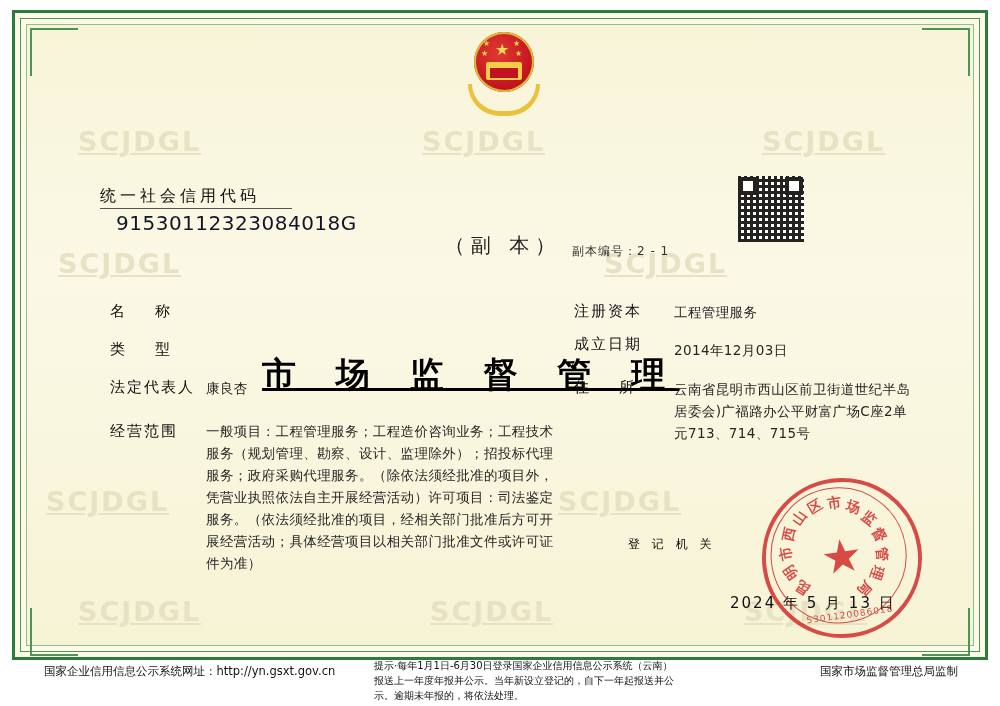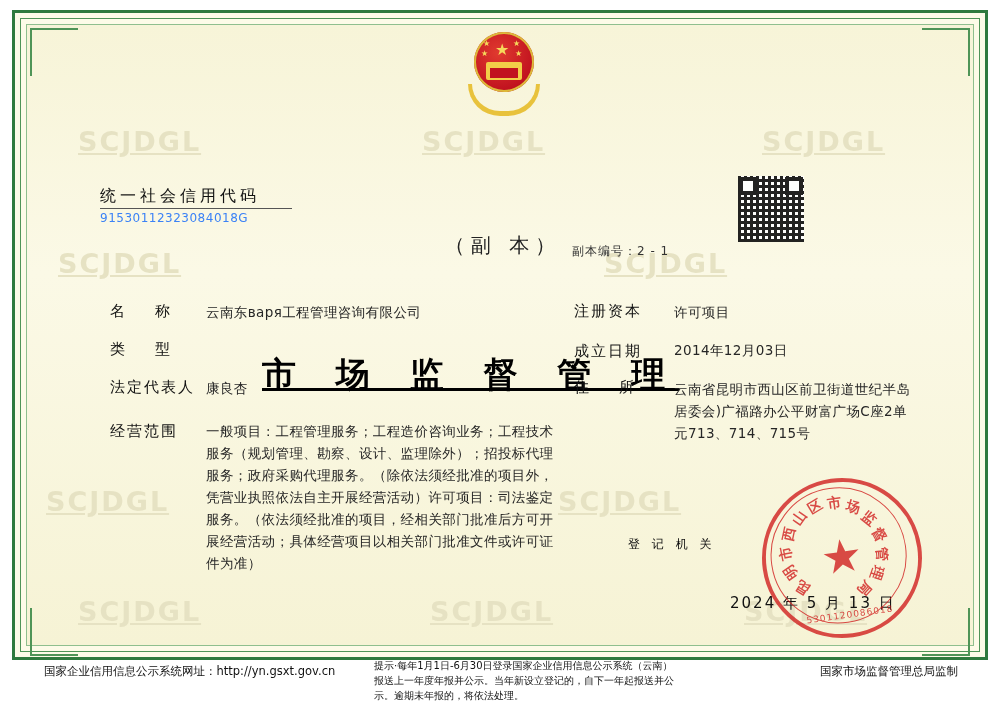--- a/index.html
+++ b/index.html
@@ -165,23 +165,23 @@
     text-align: center;
   }
   .credit-line {
     position: absolute;
     left: 100px; top: 208px;
     width: 192px;
     border-bottom: 1px solid #555;
   }
   .credit-value {
     position: absolute;
-    left: 100px; top: 211px;
-    font-size: 12px;
-    color: #3b82f6;
+    left: 116px; top: 211px;
+    font-size: 20px;
+    color: #0f172a;
     letter-spacing: 0.5px;
   }
 
   
   .qr {
     position: absolute;
     left: 738px; top: 176px;
     width: 66px; height: 66px;
     background:
       repeating-linear-gradient(90deg, #111 0 3px, transparent 3px 6px),
@@ -233,21 +233,21 @@
   #lbl-legal    { left: 110px; top: 378px; letter-spacing: 2px; }
   #lbl-scope    { left: 110px; top: 422px; letter-spacing: 2px; }
 
   #val-name     { left: 206px; top: 304px; }
   #val-type     { left: 206px; top: 342px; }
   #val-legal    { left: 206px; top: 380px; }
   #val-scope    { left: 206px; top: 420px; width: 350px; line-height: 22px; }
 
   
   #lbl-capital  { left: 574px; top: 302px; letter-spacing: 2px; }
-  #lbl-found    { left: 574px; top: 342px; letter-spacing: 2px; }
+  #lbl-found    { left: 574px; top: 335px; letter-spacing: 2px; }
   #lbl-addr     { left: 574px; top: 378px; letter-spacing: 30px; }
 
   #val-capital  { left: 674px; top: 304px; }
   #val-found    { left: 674px; top: 342px; }
   #val-addr     { left: 674px; top: 378px; width: 240px; line-height: 22px; }
 
   
   .registrar {
     position: absolute;
     left: 628px; top: 536px;
@@ -378,32 +378,31 @@
   <div class="subtitle">（副 本）</div>
   <div class="copy-no">副本编号：2 - 1</div>
 
   <div class="credit-label">统一社会信用代码</div>
   <div class="credit-line"></div>
   <div class="credit-value">91530112323084018G</div>
 
   <div class="qr"></div>
 
   <div class="fld-label" id="lbl-name">名称</div>
-  <div class="fld-value hand" id="val-name">云南东варя工程管理咨询有限公司</div>
 
   <div class="fld-label" id="lbl-type">类型</div>
 
   <div class="fld-label" id="lbl-legal">法定代表人</div>
   <div class="fld-value hand" id="val-legal">康良杏</div>
 
   <div class="fld-label" id="lbl-scope">经营范围</div>
   <div class="fld-value hand" id="val-scope">一般项目：工程管理服务；工程造价咨询业务；工程技术服务（规划管理、勘察、设计、监理除外）；招投标代理服务；政府采购代理服务。（除依法须经批准的项目外，凭营业执照依法自主开展经营活动）许可项目：司法鉴定服务。（依法须经批准的项目，经相关部门批准后方可开展经营活动；具体经营项目以相关部门批准文件或许可证件为准）</div>
 
   <div class="fld-label" id="lbl-capital">注册资本</div>
-  <div class="fld-value hand" id="val-capital">许可项目</div>
+  <div class="fld-value hand" id="val-capital">工程管理服务</div>
 
   <div class="fld-label" id="lbl-found">成立日期</div>
   <div class="fld-value hand" id="val-found">2014年12月03日</div>
 
   <div class="fld-label" id="lbl-addr">住所</div>
   <div class="fld-value hand" id="val-addr">云南省昆明市西山区前卫街道世纪半岛居委会)广福路办公平财富广场C座2单元713、714、715号</div>
 
   <div class="registrar">登 记 机 关</div>
   <div class="issue-date">
     <span class="num">2024</span>

